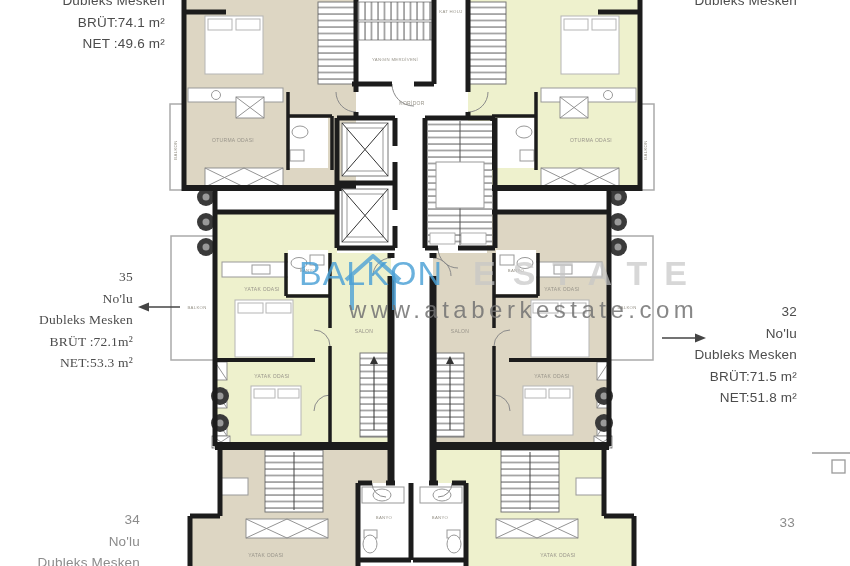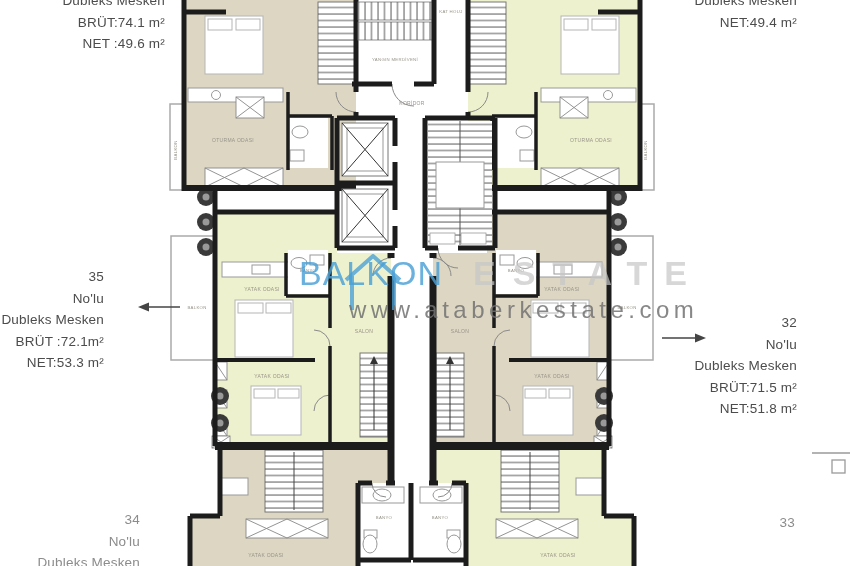--- a/index.html
+++ b/index.html
@@ -9,22 +9,22 @@
   .plan-svg{position:absolute;left:0;top:0;}
   
   .wingL{--u1:#ddd6c3;--u2:#eef1cd;--u3:#ddd6c3;}
   .wingR{--u1:#eef1cd;--u2:#ddd6c3;--u3:#eef1cd;}
   
   .lbl{position:absolute;text-align:right;color:#4c4c4c;font-size:13.5px;
        line-height:21.5px;letter-spacing:.2px;white-space:nowrap;}
   .lbl.dim{color:#8c8c8c;}
   .lbl-tl{right:685px;top:-10px;}
   .lbl-tr{right:53px;top:-10px;}
-  .lbl-ml{right:746px;top:266px;}
-  .lbl-mr{right:53px;top:301px;margin-top:11px;}
+  .lbl-ml{right:717px;top:266px;font-family:Liberation Serif, serif;}
+  .lbl-mr{right:53px;top:301px;}
   .lbl-bl{right:710px;top:509px;}
   .lbl-br{right:55px;top:512px;}
   
   .wm-brand{position:absolute;left:299px;top:255px;font-size:34px;line-height:36px;
             color:#4aa0d6;letter-spacing:1px;opacity:.82;white-space:nowrap;}
   .wm-brand .wm2{color:#c6c6c6;letter-spacing:17px;margin-left:30px;opacity:.85;font-weight:bold;}
   .wm-url{position:absolute;left:349px;top:296px;font-size:24px;color:#737373;
           letter-spacing:4.5px;opacity:.85;white-space:nowrap;}
   .wm-house{position:absolute;left:338px;top:248px;opacity:.78;}
   .roomlbl{font-size:5px;fill:#98948a;text-anchor:middle;letter-spacing:.3px;}
@@ -245,21 +245,20 @@
   <div class="wm-url">www.ataberkestate.com</div>
 
   <div class="lbl lbl-tl">
     <div>Dubleks Mesken</div>
     <div>BRÜT:74.1 m²</div>
     <div>NET :49.6 m²</div>
   </div>
 
   <div class="lbl lbl-tr">
     <div>Dubleks Mesken</div>
-    <div>NET:49.4 m²</div>
   </div>
 
   <div class="lbl lbl-ml">
     <div>35</div>
     <div>No'lu</div>
     <div>Dubleks Mesken</div>
     <div>BRÜT :72.1m²</div>
     <div>NET:53.3 m²</div>
   </div>
 

